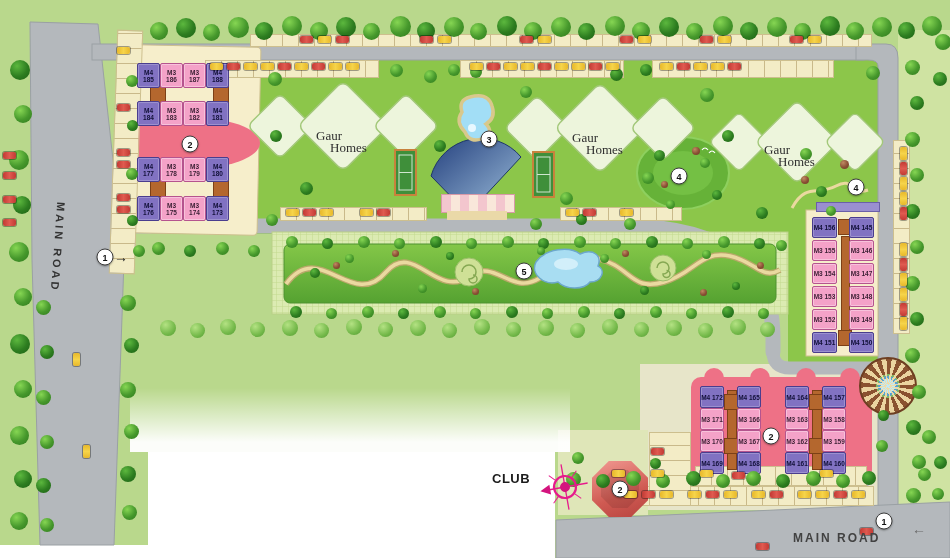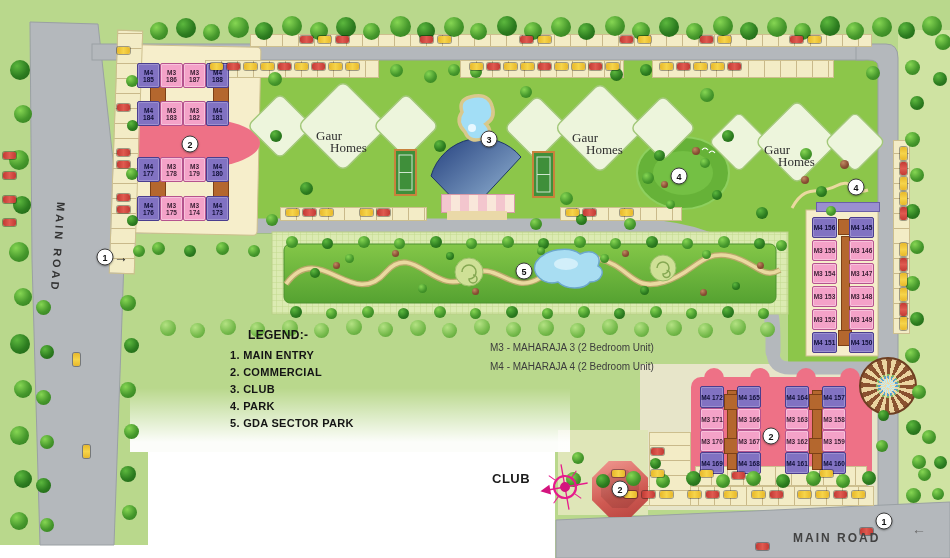--- a/index.html
+++ b/index.html
@@ -626,33 +626,21 @@
       <div class="car y" style="left: 320px; top: 209px;"></div>
       <div class="car y" style="left: 360px; top: 209px;"></div>
       <div class="car r" style="left: 377px; top: 209px;"></div>
       <div class="car y" style="left: 566px; top: 209px;"></div>
       <div class="car r" style="left: 583px; top: 209px;"></div>
       <div class="car y" style="left: 620px; top: 209px;"></div>
     </div>
 
   <div class="abs fade" style="left:130px;top:388px;width:440px;height:64px;"></div>
 
-  <div class="legend">
-    <div class="lg-title">LEGEND:-</div>
-    <div class="lg-item">1. MAIN ENTRY</div>
-    <div class="lg-item">2. COMMERCIAL</div>
-    <div class="lg-item">3. CLUB</div>
-    <div class="lg-item">4. PARK</div>
-    <div class="lg-item">5. GDA SECTOR PARK</div>
-  </div>
-
-  <div class="unitkey">
-    <div>M3 - MAHARAJA 3 (2 Bedroom Unit)</div>
-    <div>M4 - MAHARAJA 4 (2 Bedroom Unit)</div>
-  </div>
+
 
   <div class="north">CLUB</div>
 
   <svg class="compass" width="54" height="54" viewBox="0 0 54 54" style="left:538px;top:460px;">
     <g stroke="#e61b8c" fill="none" transform="rotate(-10 27 27)">
       <line x1="27" y1="4" x2="27" y2="50" stroke-width="1.3"></line>
       <line x1="4" y1="27" x2="50" y2="27" stroke-width="1.3"></line>
       <line x1="13" y1="13" x2="20" y2="20"></line>
         <line x1="41" y1="13" x2="34" y2="20"></line>
       <line x1="13" y1="41" x2="20" y2="34"></line>

